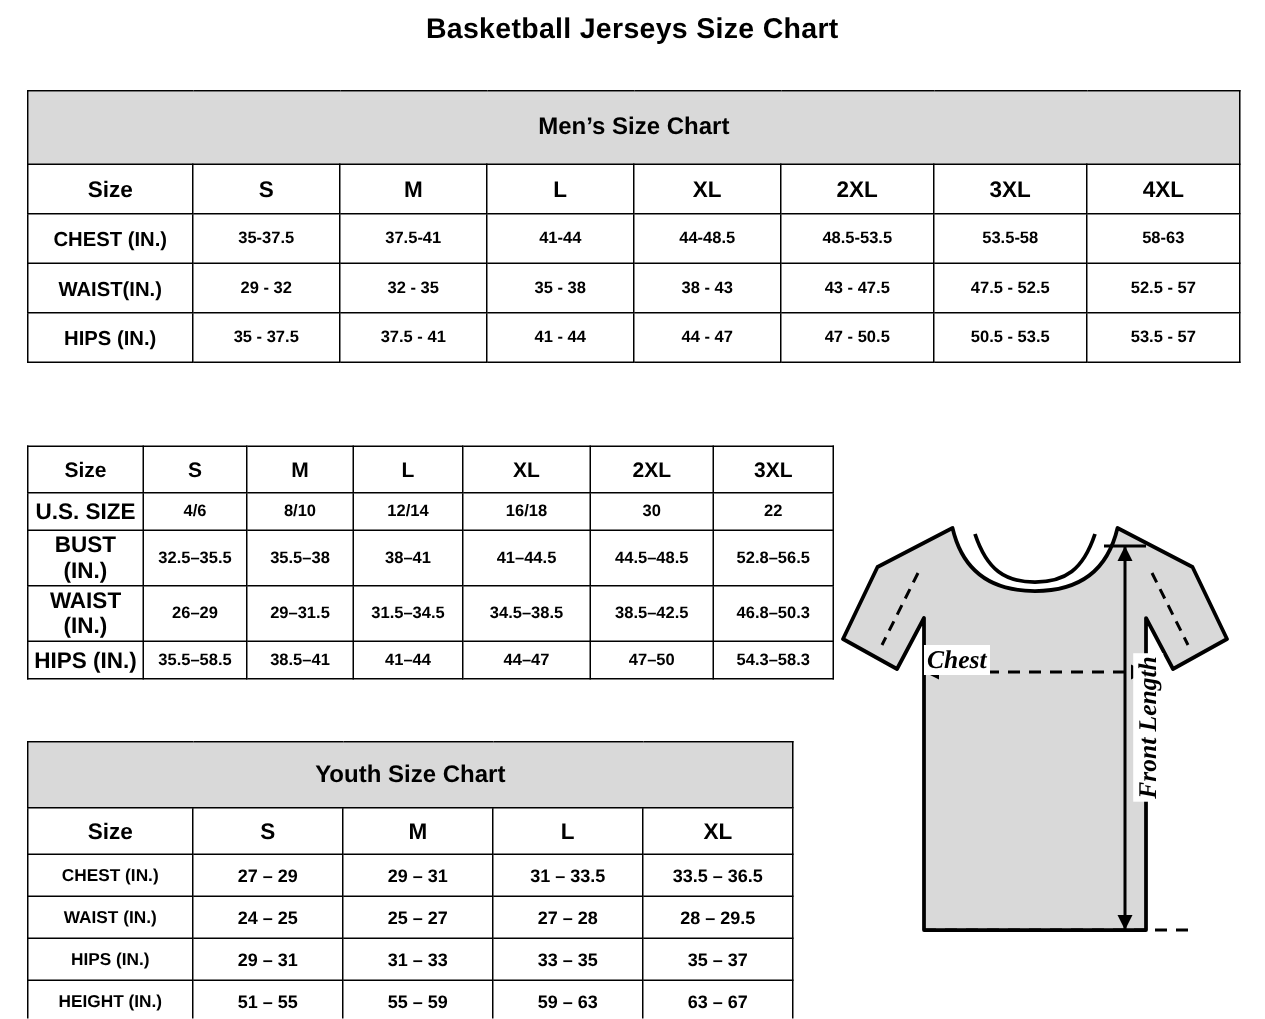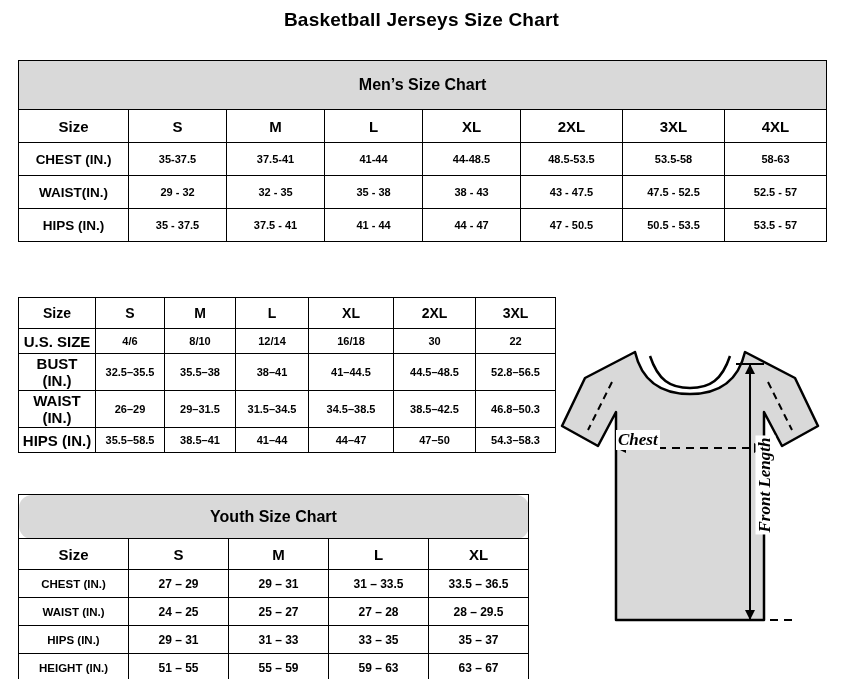--- a/index.html
+++ b/index.html
@@ -65,21 +65,21 @@
   #womens-chart .row-label { font-size: 15px; }
 
   
   #youth-chart {
     position: absolute;
     left: 18px;
     top: 494px;
     width: 510px;
   }
   #youth-chart .chart-header td { font-size: 16px; padding: 9px 0; }
-  #youth-chart td { height: 25px; font-size: 12px; border-radius: 13px; }
+  #youth-chart td { height: 25px; font-size: 12px; }
   #youth-chart .col-head { font-size: 15px; height: 28px; }
   #youth-chart .row-label { font-size: 11.5px; }
 
   
   #shirt-diagram {
     position: absolute;
     left: 540px;
     top: 330px;
     width: 300px;
     height: 340px;

